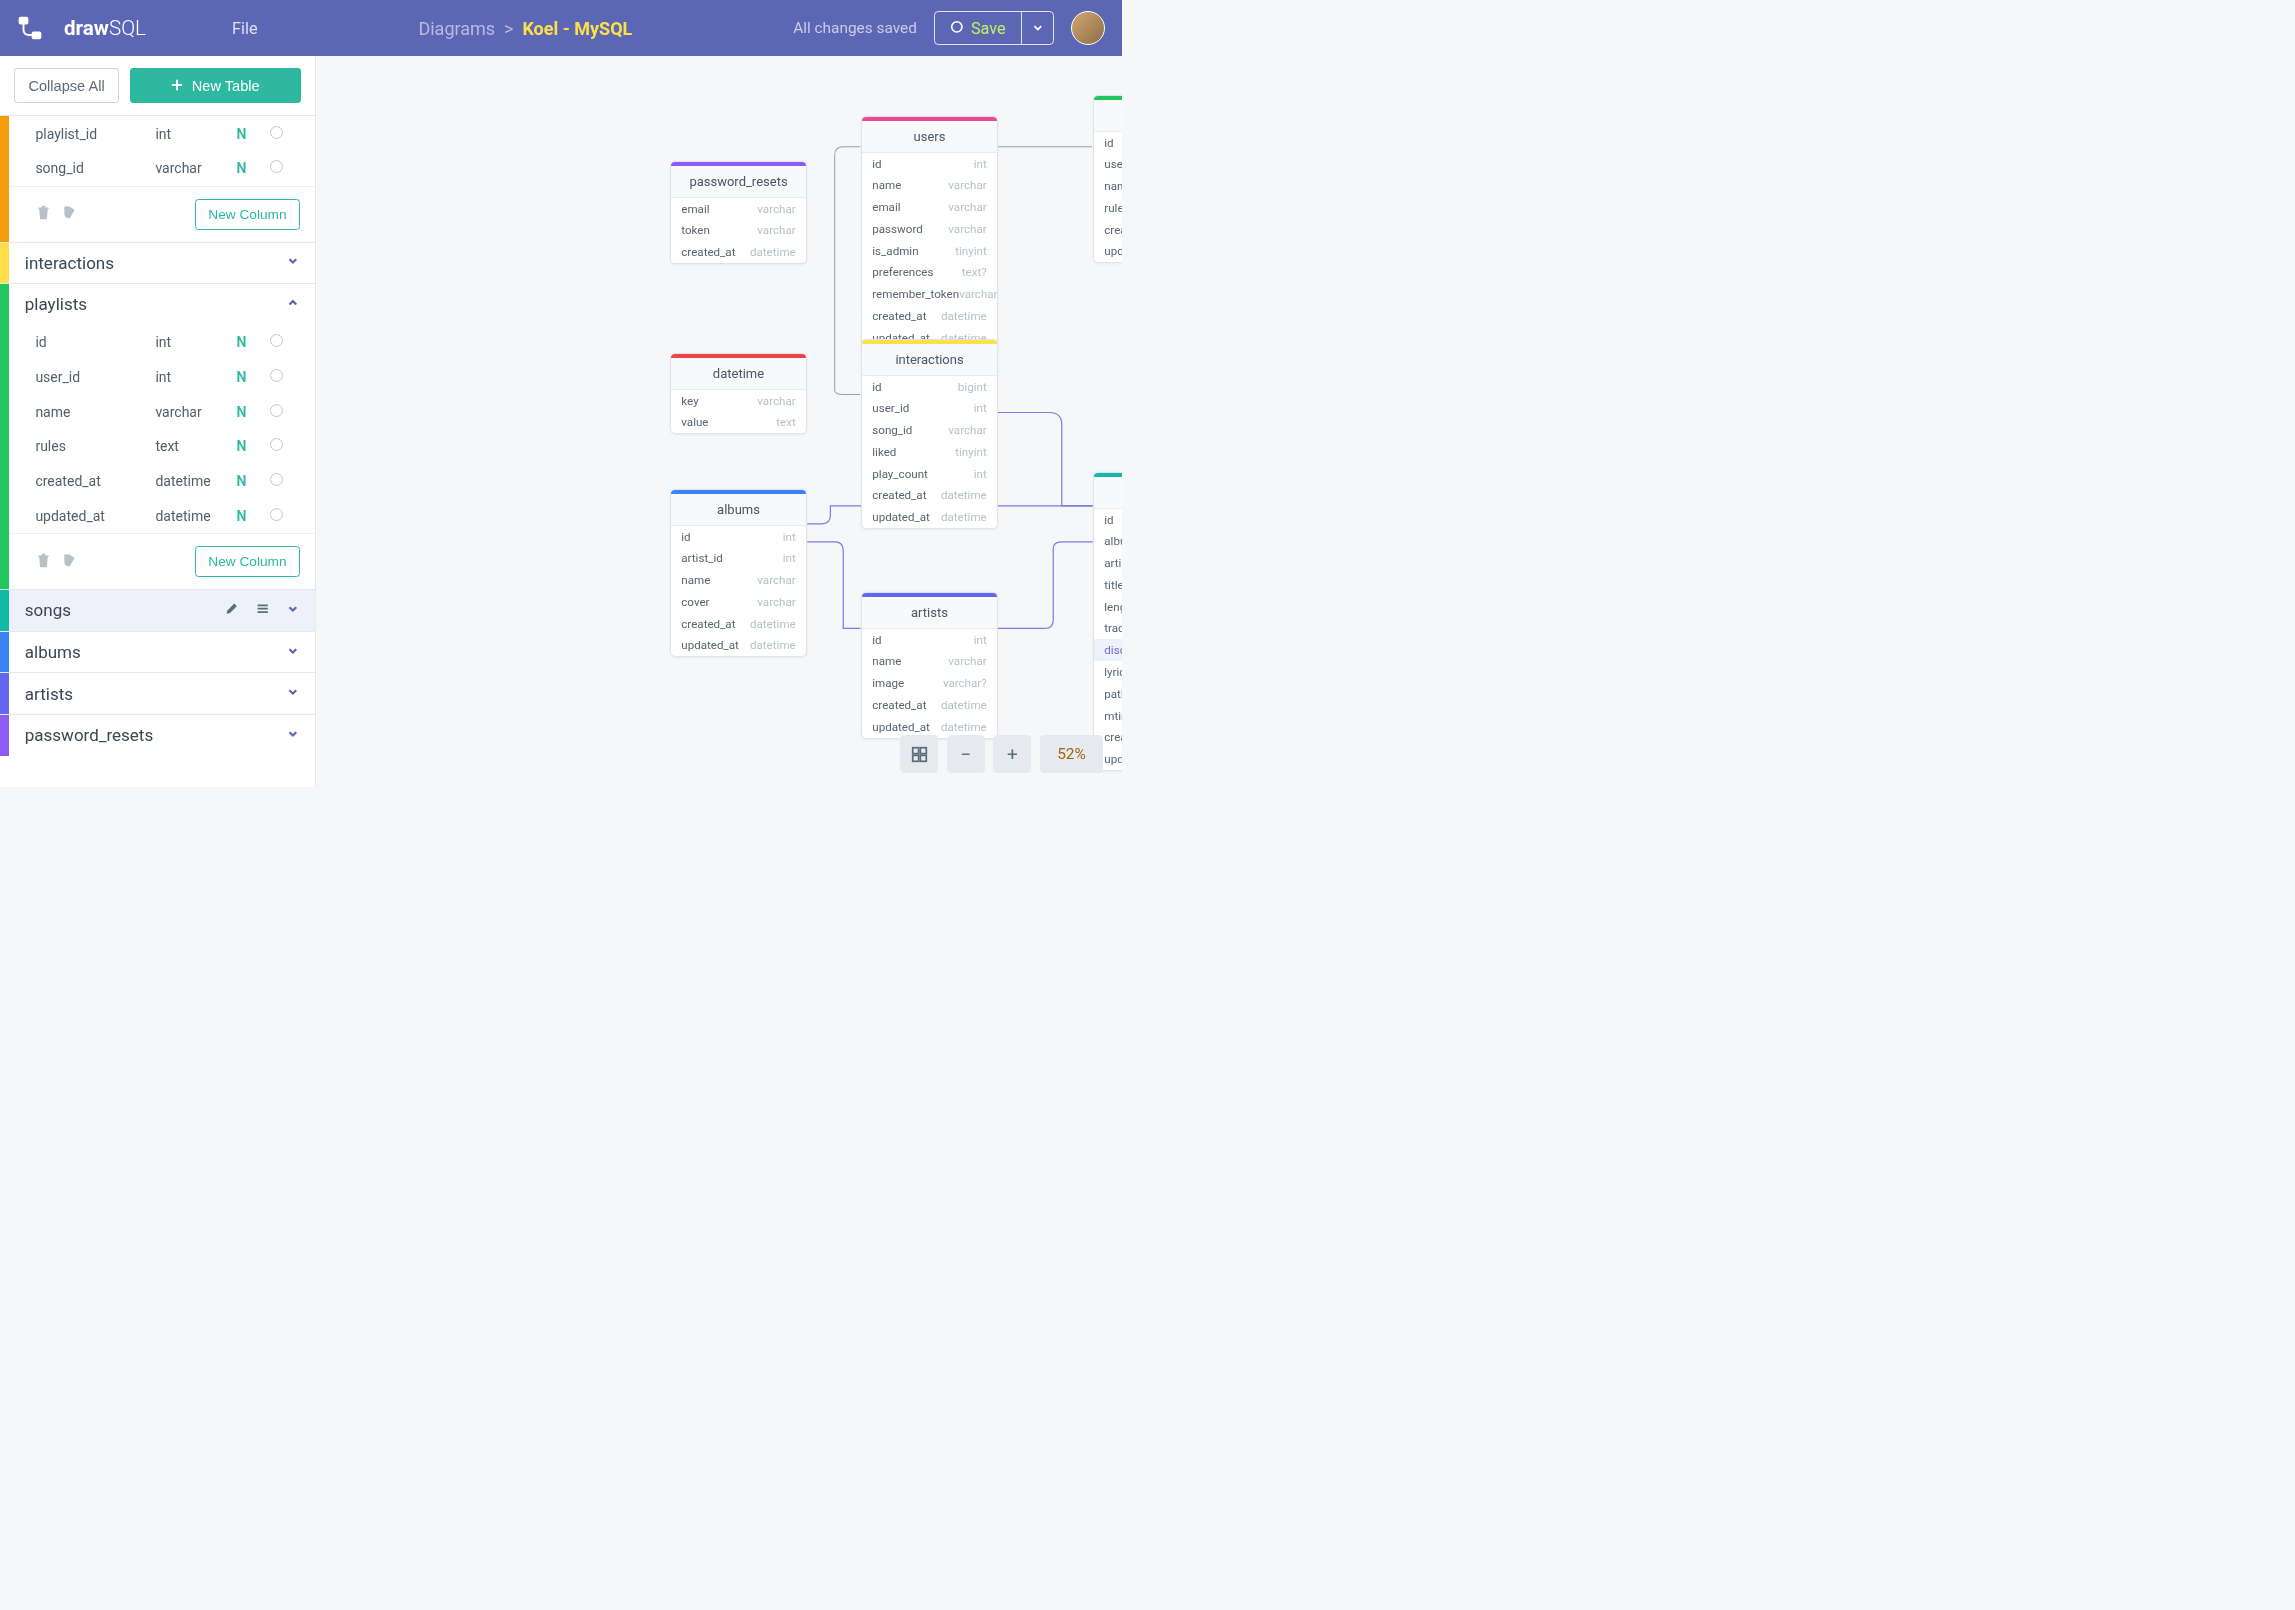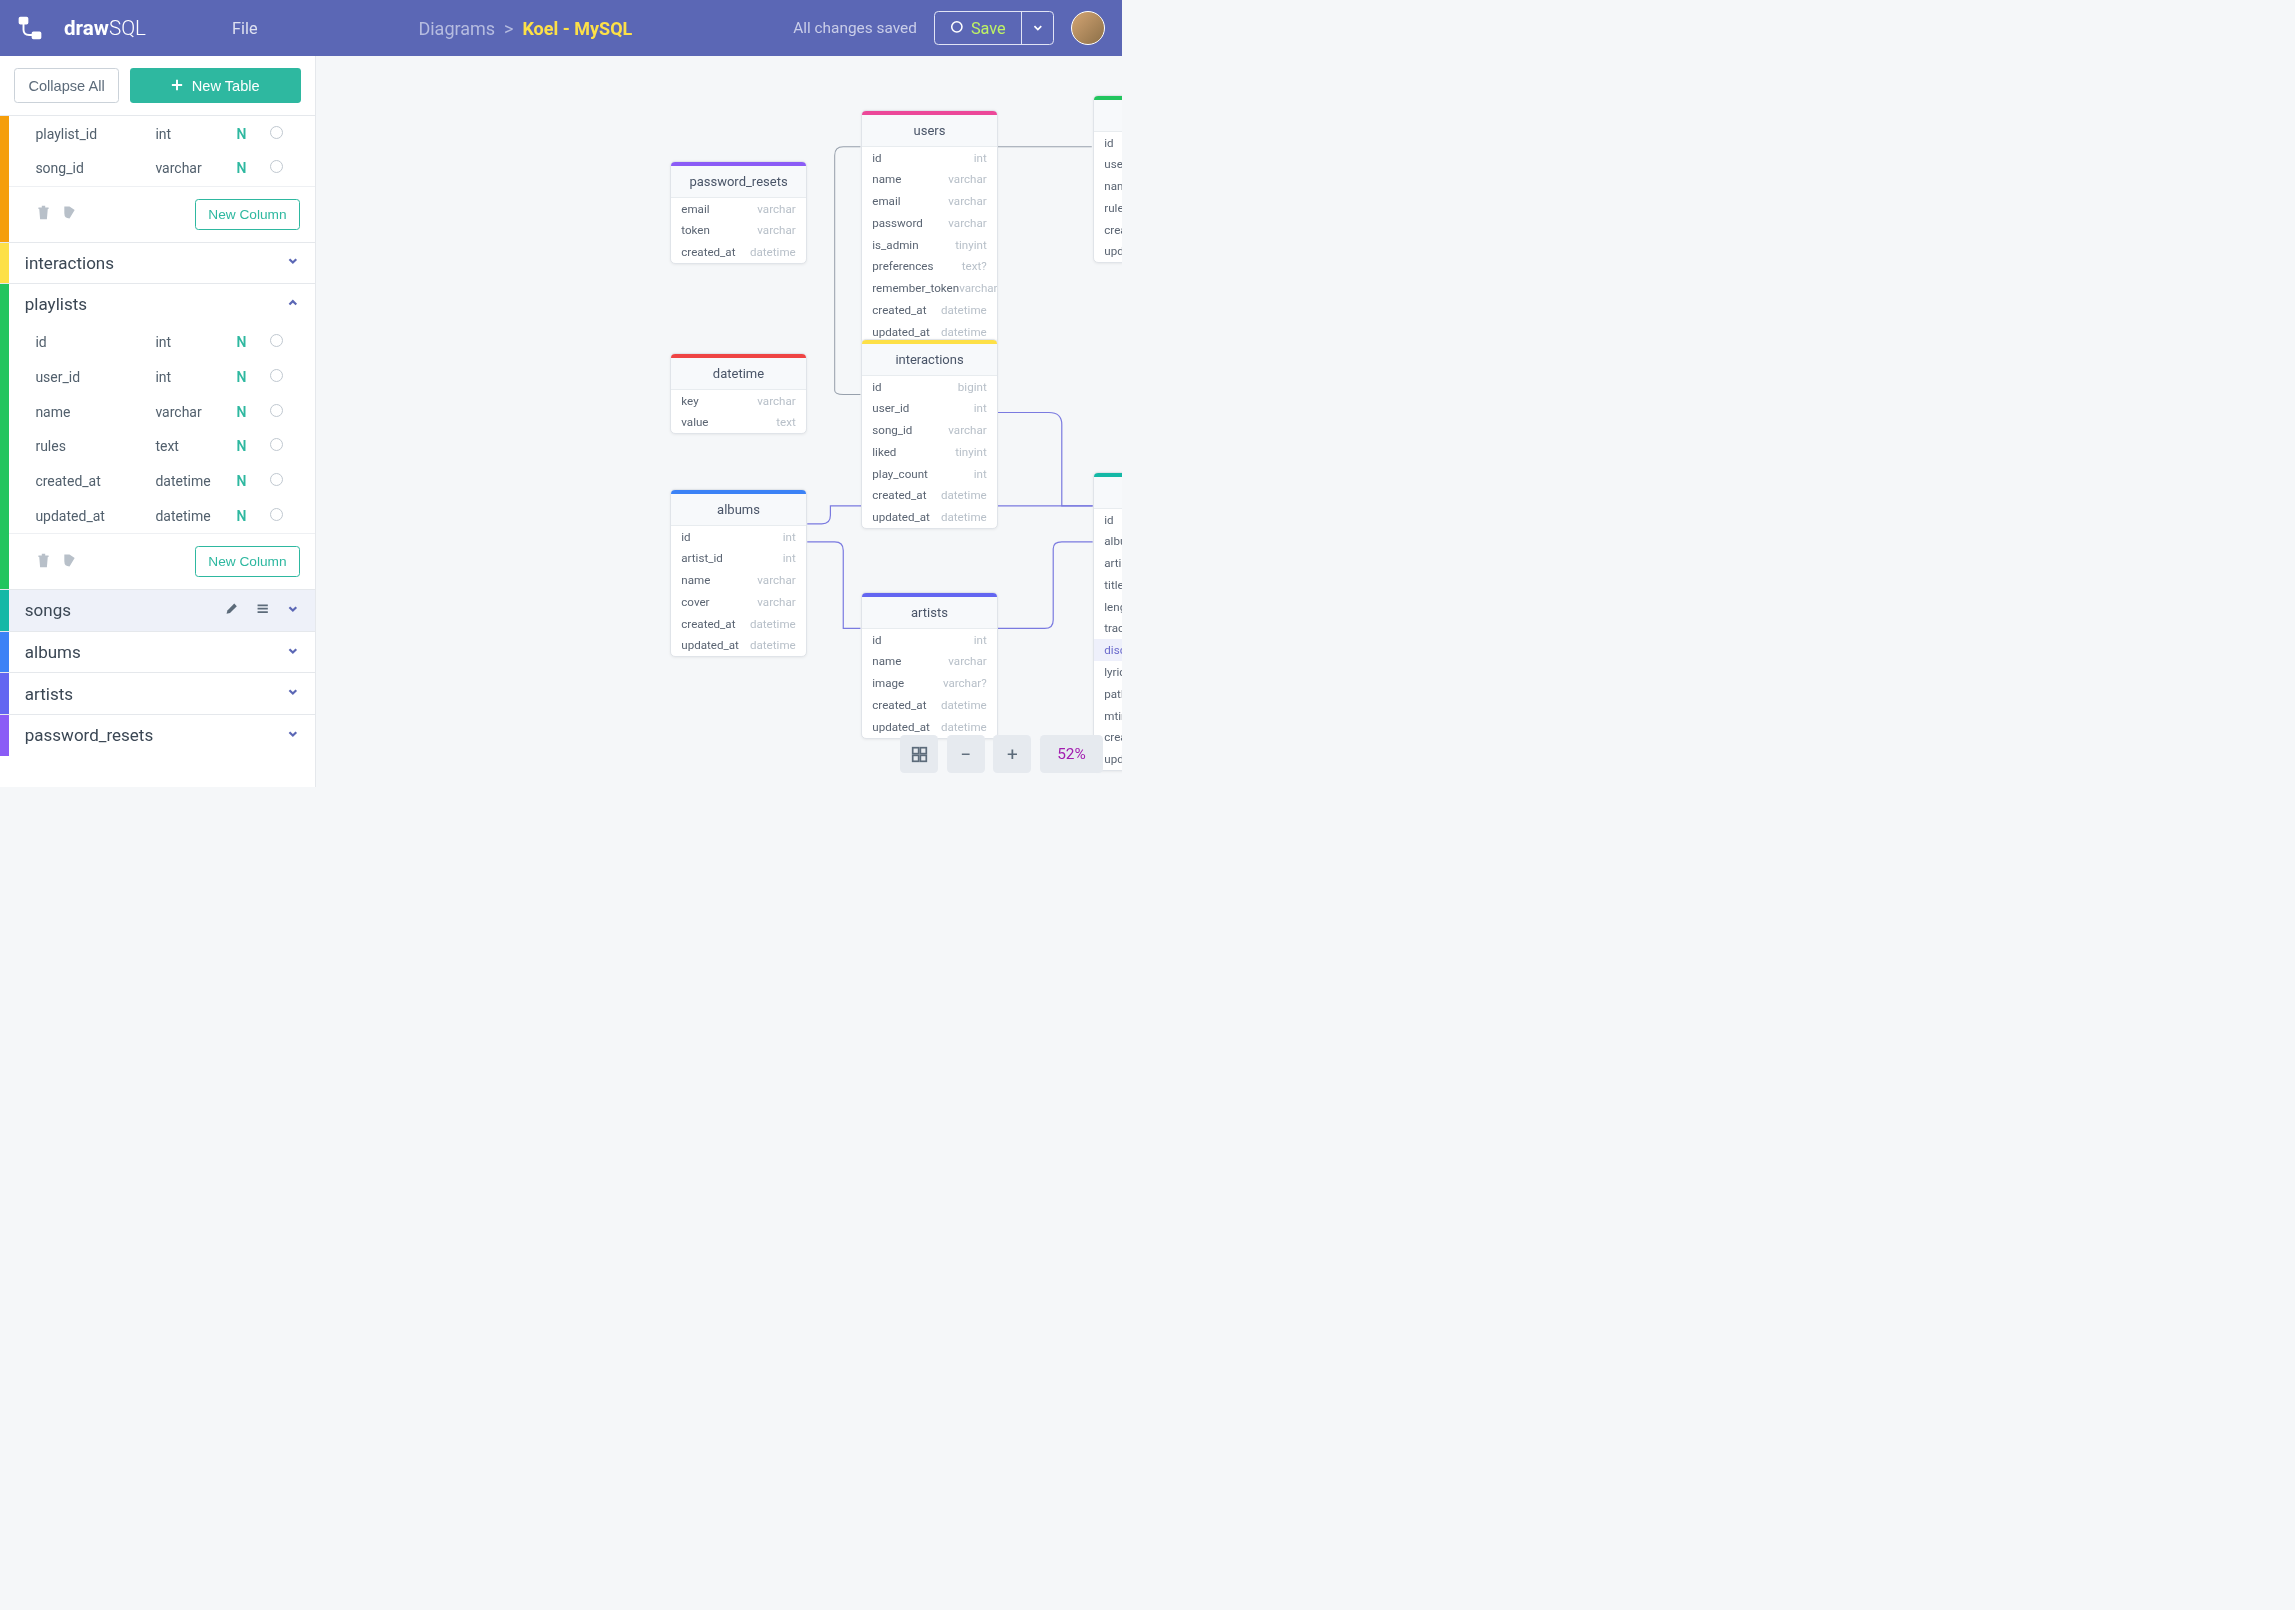--- a/index.html
+++ b/index.html
@@ -58,21 +58,21 @@
 .node-title { text-align: center; padding: 7.7px 6.9px; font-size: 13px; color: #4a5568; background: #f7f9fb; border-bottom: 0.9px solid #e8ecef; }
 .node-row { display: flex; justify-content: space-between; padding: 3.9px 10.3px; font-size: 11.6px; }
 .node-row .cn { color: #5a6472; }
 .node-row .ct { color: #b8c0c9; }
 .node-row.hl { background: #eef0fb; }
 .node-row.hl .cn { color: #6b6bcc; }
 .node-row.hl .ct { color: #6b6bcc; }
 
 .zoom-bar { position: absolute; bottom: 13.7px; right: 19px; display: flex; gap: 8.6px; }
 .zoom-btn { width: 38px; height: 38px; background: #e6eaef; border-radius: 4.3px; display: flex; align-items: center; justify-content: center; color: #5c6b7a; font-size: 19px; cursor: pointer; }
-.zoom-pct { width: 63px; height: 38px; background: #e6eaef; border-radius: 4.3px; display: flex; align-items: center; justify-content: center; color: #a21caf; font-size: 15.4px; }
+.zoom-pct { width: 63px; height: 38px; background: #e6eaef; border-radius: 4.3px; display: flex; align-items: center; justify-content: center; color: #a16207; font-size: 15.4px; }
 
 .plus-svg { width:12px; height:12px; }
 .chev-svg { width:13.7px; height:13.7px; }
 </style>
 </head>
 <body>
 
 <div class="header">
   <div class="logo-block">
     <span class="logo-icon">
@@ -344,21 +344,21 @@
           </div>
           <div class="node-row">
             <span class="cn">created_at</span>
             <span class="ct">datetime</span>
           </div>
           <div class="node-row">
             <span class="cn">updated_at</span>
             <span class="ct">datetime</span>
           </div>
         </div>
-        <div class="node" style="left: 545px; top: 54px; width: 137px;">
+        <div class="node" style="left: 545px; top: 60px; width: 137px;">
           <div class="node-top" style="background: rgb(236, 72, 153);"></div>
           <div class="node-title">users</div>
           <div class="node-row">
             <span class="cn">id</span>
             <span class="ct">int</span>
           </div>
           <div class="node-row">
             <span class="cn">name</span>
             <span class="ct">varchar</span>
           </div>

